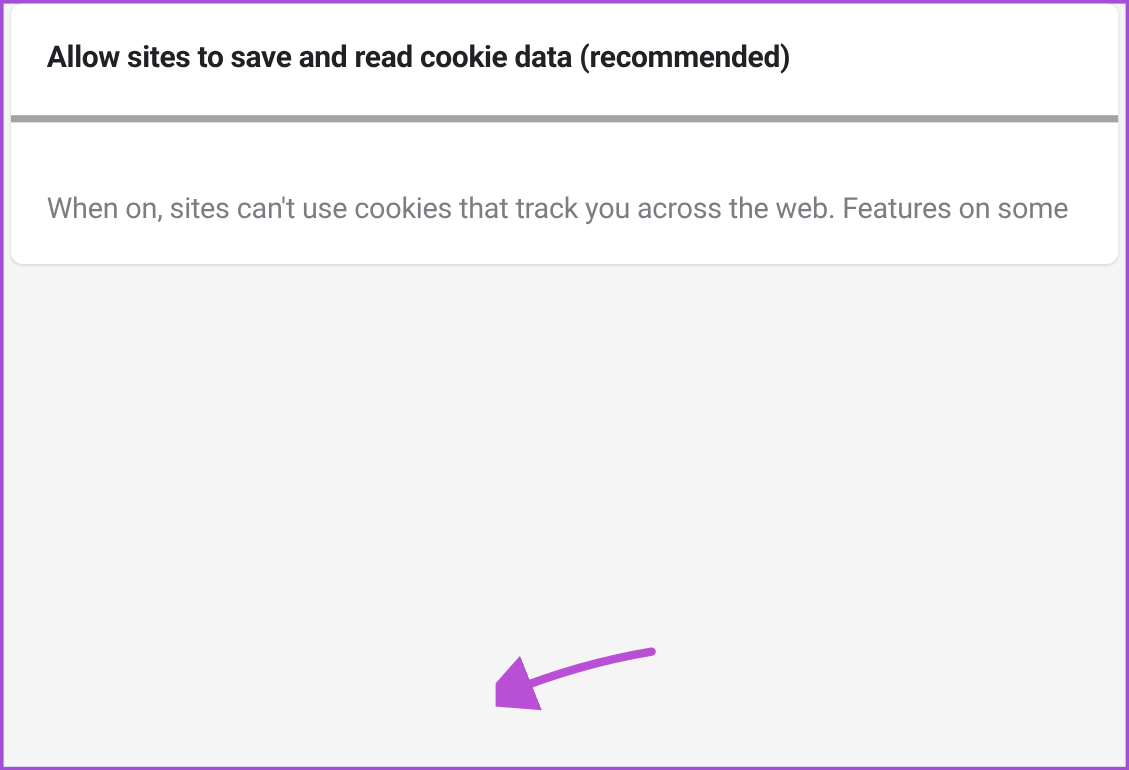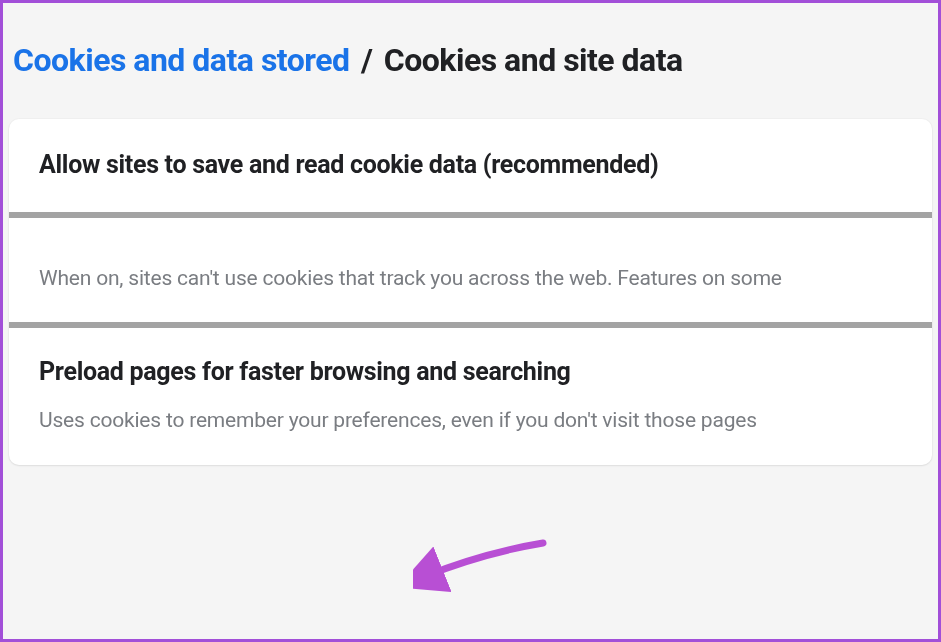--- a/index.html
+++ b/index.html
@@ -63,65 +63,54 @@
       border-bottom: none;
     }
     .row-title {
       font-size: 25px;
       font-weight: 700;
       color: #202124;
       letter-spacing: -0.3px;
       line-height: 1.3;
     }
     .row-sub {
-      font-size: 21px;
+      font-size: 24px;
       color: #7a7d82;
-      margin-top: 18px;
+      margin-top: 28px;
       letter-spacing: -0.2px;
       line-height: 1.35;
       white-space: nowrap;
       overflow: hidden;
     }
     .row.single {
       padding: 30px 30px 30px 30px;
     }
     .annotation-arrow {
       position: absolute;
       left: 410px;
       top: 532px;
       pointer-events: none;
     }
   </style>
 </head>
 <body>
 
 <div class="frame">
 
-  <div class="header-area">
-    <div class="breadcrumb">
-      <span class="breadcrumb-link">Cookies and data stored</span>
-      <span class="breadcrumb-sep">/</span>
-      <span class="breadcrumb-current">Cookies and site data</span>
-    </div>
-  </div>
 
   <div class="settings-card">
 
     <div class="row single">
       <div class="row-title">Allow sites to save and read cookie data (recommended)</div>
     </div>
 
     <div class="row">
       <div class="row-sub">When on, sites can't use cookies that track you across the web. Features on some</div>
     </div>
 
-    <div class="row">
-      <div class="row-title">Preload pages for faster browsing and searching</div>
-      <div class="row-sub">Uses cookies to remember your preferences, even if you don't visit those pages</div>
-    </div>
 
 
   </div>
 
   <svg class="annotation-arrow" width="140" height="60" viewBox="0 0 140 60">
     <defs>
       <marker id="arrowhead" markerWidth="7" markerHeight="7" refX="3" refY="3.5" orient="auto">
         <polygon points="0 0, 7 3.5, 0 7" fill="#b84fd4"></polygon>
       </marker>
     </defs>

